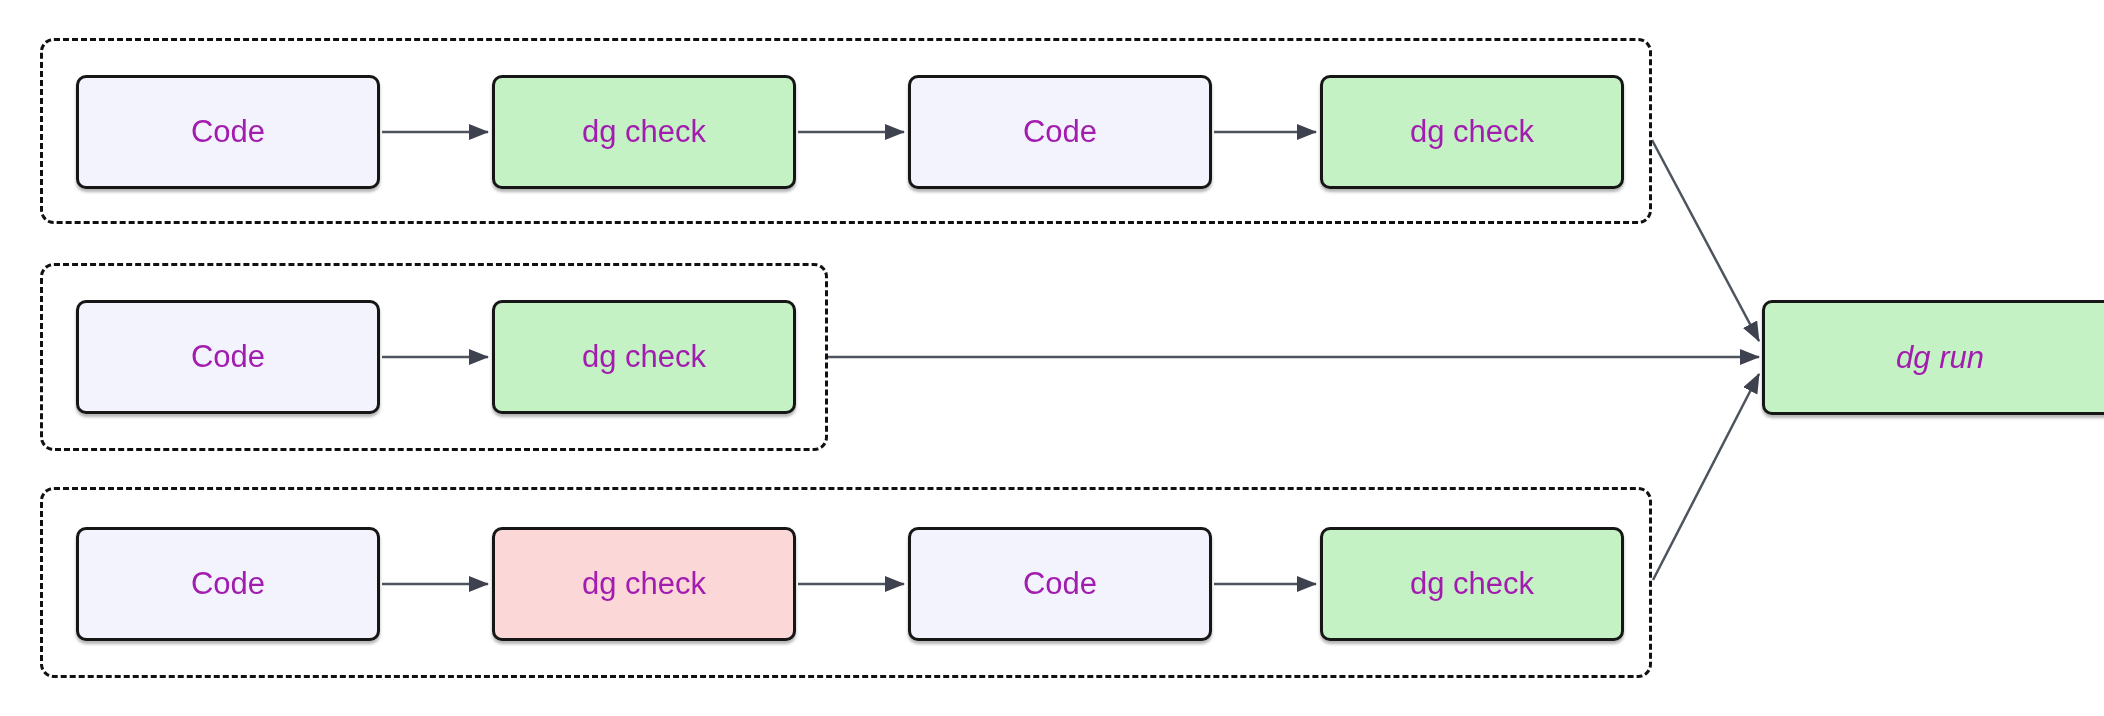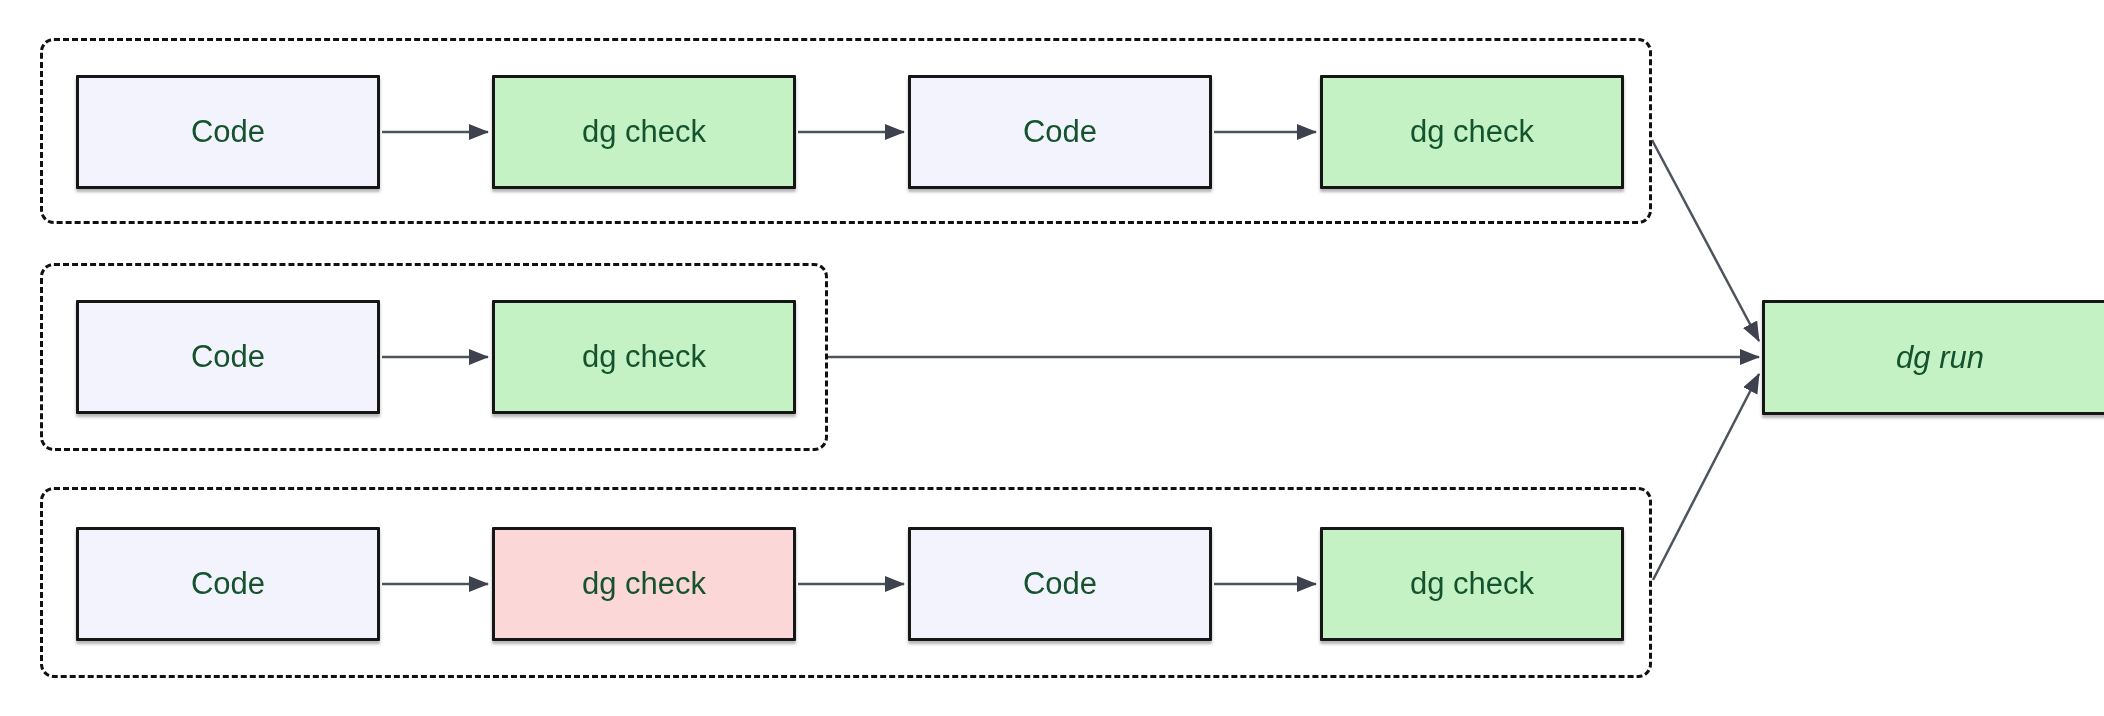--- a/index.html
+++ b/index.html
@@ -33,26 +33,26 @@
   .group.g1 { left: 40px;  top: 38px;  width: 1612px; height: 186px; }
   .group.g2 { left: 40px;  top: 263px; width: 788px;  height: 188px; }
   .group.g3 { left: 40px;  top: 487px; width: 1612px; height: 191px; }
 
   .node {
     position: absolute;
     width: 304px;
     height: 114px;
     box-sizing: border-box;
     border: 3px solid #161616;
-    border-radius: 1px;
+    border-radius: 10px;
     display: flex;
     align-items: center;
     justify-content: center;
     font-size: 31px;
-    color: #14532d;
+    color: #a21caf;
     box-shadow: 0 3px 3px rgba(40, 40, 40, 0.35);
   }
   .node.code { background: #f2f3fc; }
   .node.pass { background: #c5f2c5; }
   .node.fail { background: #fcd7d7; }
 
   
   .pos-r1c1 { left: 76px;   top: 75px; }
   .pos-r1c2 { left: 492px;  top: 75px; }
   .pos-r1c3 { left: 908px;  top: 75px; }

